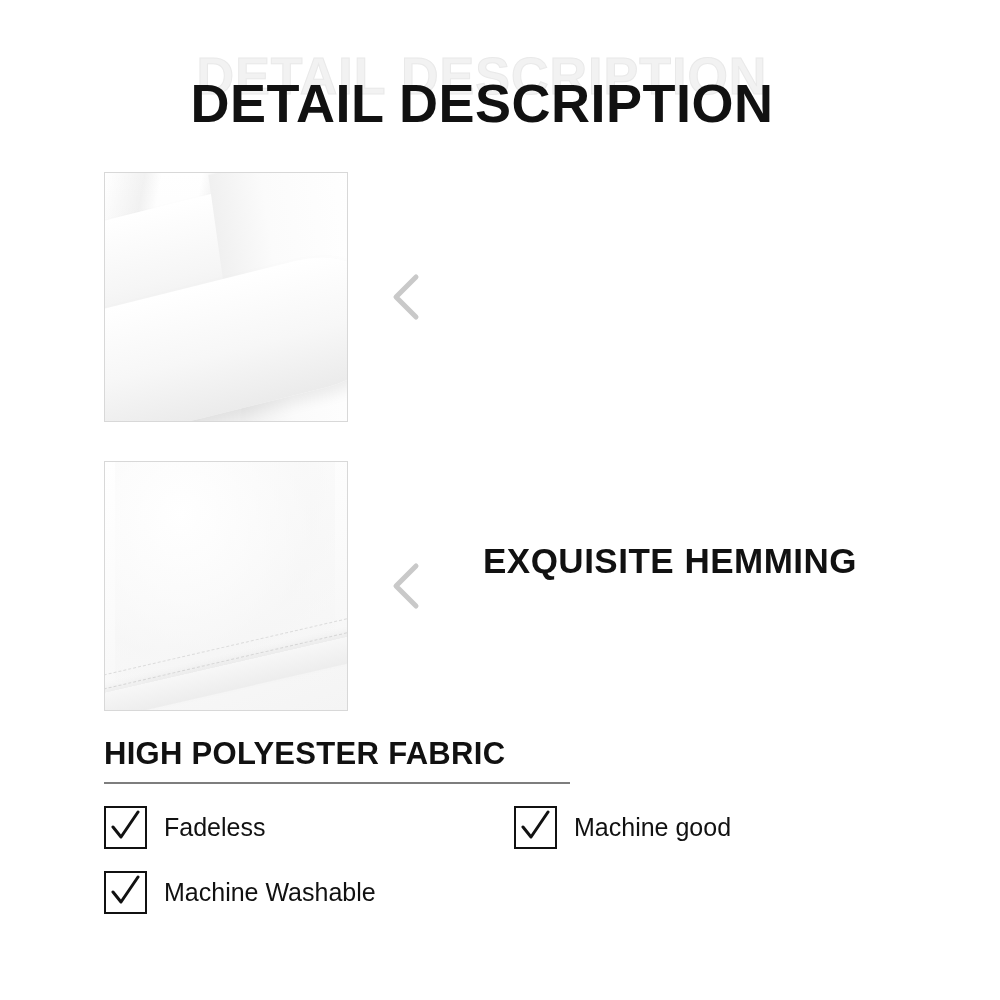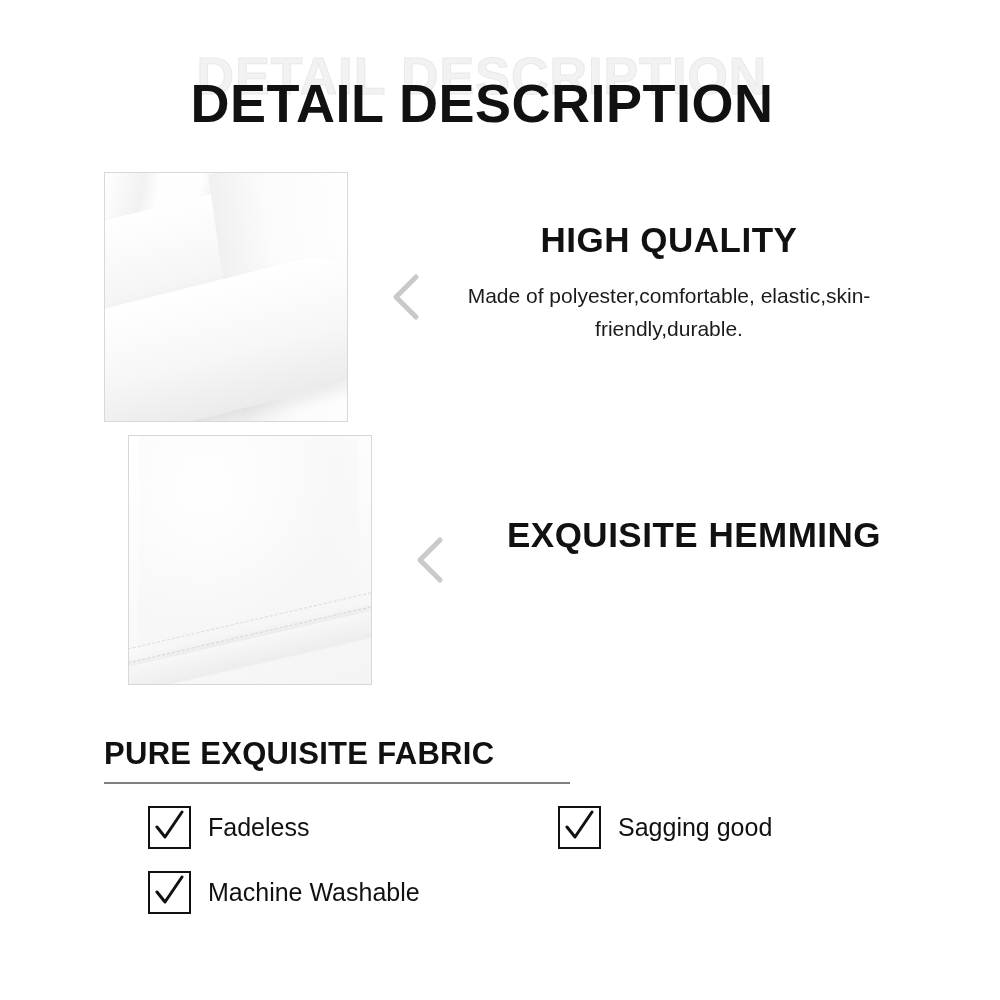--- a/index.html
+++ b/index.html
@@ -50,21 +50,21 @@
   }
 
   
   .feature {
     position: absolute;
     left: 104px;
     width: 800px;
     height: 250px;
   }
   .feature.row1 { top: 172px; }
-  .feature.row2 { top: 435px; margin-left: 24px; }
+  .feature.row2 { top: 461px; }
 
   .thumb {
     position: absolute;
     left: 0;
     top: 0;
     width: 242px;
     height: 248px;
     border: 1px solid #d8d8d8;
     overflow: hidden;
     background: #fdfdfd;
@@ -204,21 +204,20 @@
     margin-bottom: 22px;
   }
   .check-grid {
     display: grid;
     grid-template-columns: 410px 1fr;
     grid-row-gap: 22px;
   }
   .check-item {
     display: flex;
     align-items: center;
-    margin-left: 44px;
   }
   .checkbox {
     width: 39px;
     height: 39px;
     border: 2px solid #111111;
     position: relative;
     flex: 0 0 auto;
   }
   .checkbox svg {
     position: absolute;
@@ -242,24 +241,20 @@
 <div class="feature row1">
   <div class="thumb">
     <div class="fabric-a">
       <div class="fabric-a-edge"></div>
     </div>
   </div>
   <div class="chevron">
     <svg width="34" height="48" viewBox="0 0 34 48" aria-hidden="true">
       <polyline points="26,4 6,24 26,44" fill="none" stroke="#c9c9c9" stroke-width="5" stroke-linecap="round" stroke-linejoin="round"></polyline>
     </svg>
-  </div>
-  <div class="feature-text">
-    <div class="feature-title">HIGH QUALITY</div>
-    <div class="feature-desc">Made of polyester,comfortable, elastic,skin-friendly,durable.</div>
   </div>
 </div>
 
 <div class="feature row2">
   <div class="thumb">
     <div class="fabric-b">
       <div class="sheen"></div>
       <div class="stitch s1"></div>
       <div class="stitch s2"></div>
       <div class="hem"></div>
@@ -269,40 +264,40 @@
     <svg width="34" height="48" viewBox="0 0 34 48" aria-hidden="true">
       <polyline points="26,4 6,24 26,44" fill="none" stroke="#c9c9c9" stroke-width="5" stroke-linecap="round" stroke-linejoin="round"></polyline>
     </svg>
   </div>
   <div class="feature-text">
     <div class="feature-title">EXQUISITE HEMMING</div>
   </div>
 </div>
 
 <div class="bottom">
-  <div class="bottom-title">PURE EXQUISITE FABRIC</div>
+  <div class="bottom-title">HIGH POLYESTER FABRIC</div>
   <div class="rule"></div>
   <div class="check-grid">
 
     <div class="check-item">
       <span class="checkbox">
         <svg width="31" height="33" viewBox="0 0 31 33" aria-hidden="true">
           <polyline points="3,17 11,27 28,2" fill="none" stroke="#111111" stroke-width="3" stroke-linecap="round" stroke-linejoin="round"></polyline>
         </svg>
       </span>
       <span class="check-label">Fadeless</span>
     </div>
 
     <div class="check-item">
       <span class="checkbox">
         <svg width="31" height="33" viewBox="0 0 31 33" aria-hidden="true">
           <polyline points="3,17 11,27 28,2" fill="none" stroke="#111111" stroke-width="3" stroke-linecap="round" stroke-linejoin="round"></polyline>
         </svg>
       </span>
-      <span class="check-label">Sagging good</span>
+      <span class="check-label">Machine good</span>
     </div>
 
 
     <div class="check-item">
       <span class="checkbox">
         <svg width="31" height="33" viewBox="0 0 31 33" aria-hidden="true">
           <polyline points="3,17 11,27 28,2" fill="none" stroke="#111111" stroke-width="3" stroke-linecap="round" stroke-linejoin="round"></polyline>
         </svg>
       </span>
       <span class="check-label">Machine Washable</span>

